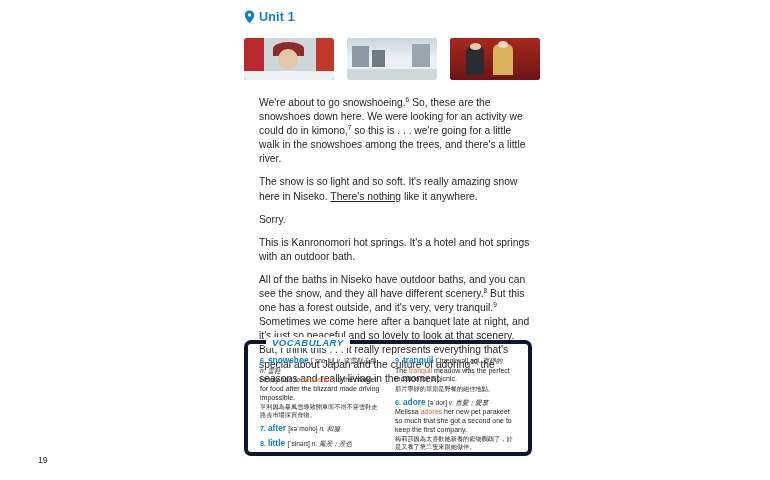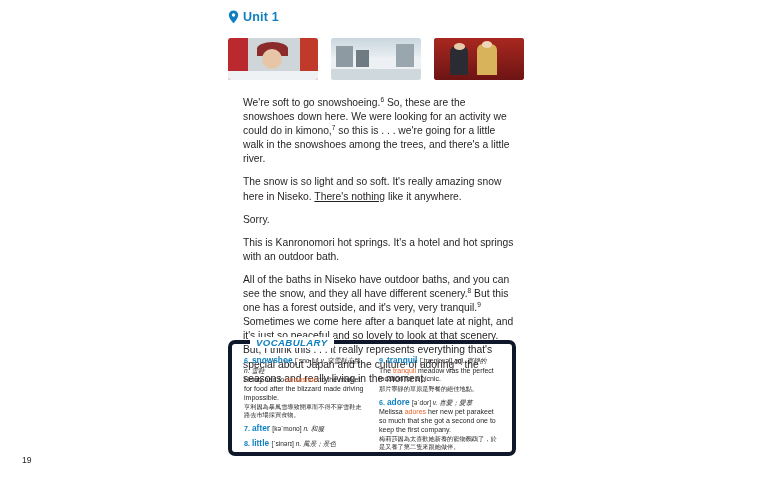--- a/index.html
+++ b/index.html
@@ -11,21 +11,21 @@
     height: 480px;
     background: #ffffff;
     font-family: "Liberation Sans", sans-serif;
     color: #231f20;
     overflow: hidden;
     position: relative;
   }
 
   .page {
     position: absolute;
-    left: 0; top: 0;
+    left: 16px; top: 0;
     width: 674px;
     height: 480px;
   }
 
   
   .unit-header {
     position: absolute;
     left: 228px;
     top: 10px;
     display: flex;
@@ -224,21 +224,21 @@
     <div class="photo p3">
       <div class="wall"></div>
       <div class="f1"></div>
       <div class="f2"></div>
       <div class="h1"></div>
       <div class="h2"></div>
     </div>
   </div>
 
   <div class="body-col" id="transcript">
-      <p><span>We're soft to go snowshoeing.</span><sup>6</sup><span> So, these are the snowshoes down here. We were looking for an activity we could do in kimono,</span><sup>7</sup><span> so this is . . . we're going for a little walk in the snowshoes among the trees, and there's a little river.</span></p>
+      <p><span>We're about to go snowshoeing.</span><sup>6</sup><span> So, these are the snowshoes down here. We were looking for an activity we could do in kimono,</span><sup>7</sup><span> so this is . . . we're going for a little walk in the snowshoes among the trees, and there's a little river.</span></p>
       <p><span>The snow is so light and so soft. It's really amazing snow here in Niseko. </span><span class="underline">There's nothing</span><span> like it anywhere.</span></p>
       <p><span>Sorry.</span></p>
       <p><span>This is Kanronomori hot springs. It's a hotel and hot springs with an outdoor bath.</span></p>
       <p><span>All of the baths in Niseko have outdoor baths, and you can see the snow, and they all have different scenery.</span><sup>8</sup><span> But this one has a forest outside, and it's very, very tranquil.</span><sup>9</sup><span> Sometimes we come here after a banquet late at night, and it's just so peaceful and so lovely to look at that scenery. But, I think this . . . it really represents everything that's special about Japan and the culture of adoring</span><sup>10</sup><span> the seasons and really living in the moment.</span></p>
     </div>
 
   <div class="vocab">
     <div class="vocab-title">VOCABULARY</div>
     <div class="vocab-cols">
       <div class="vcol" id="vocab-left">

